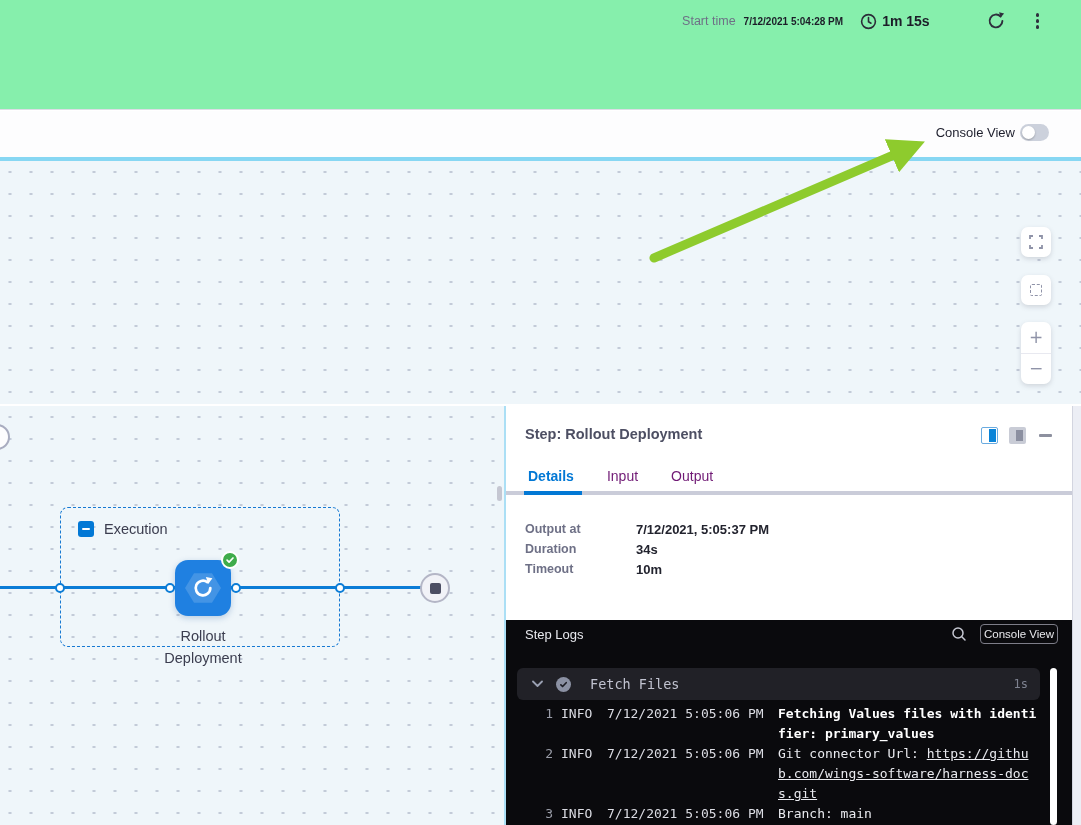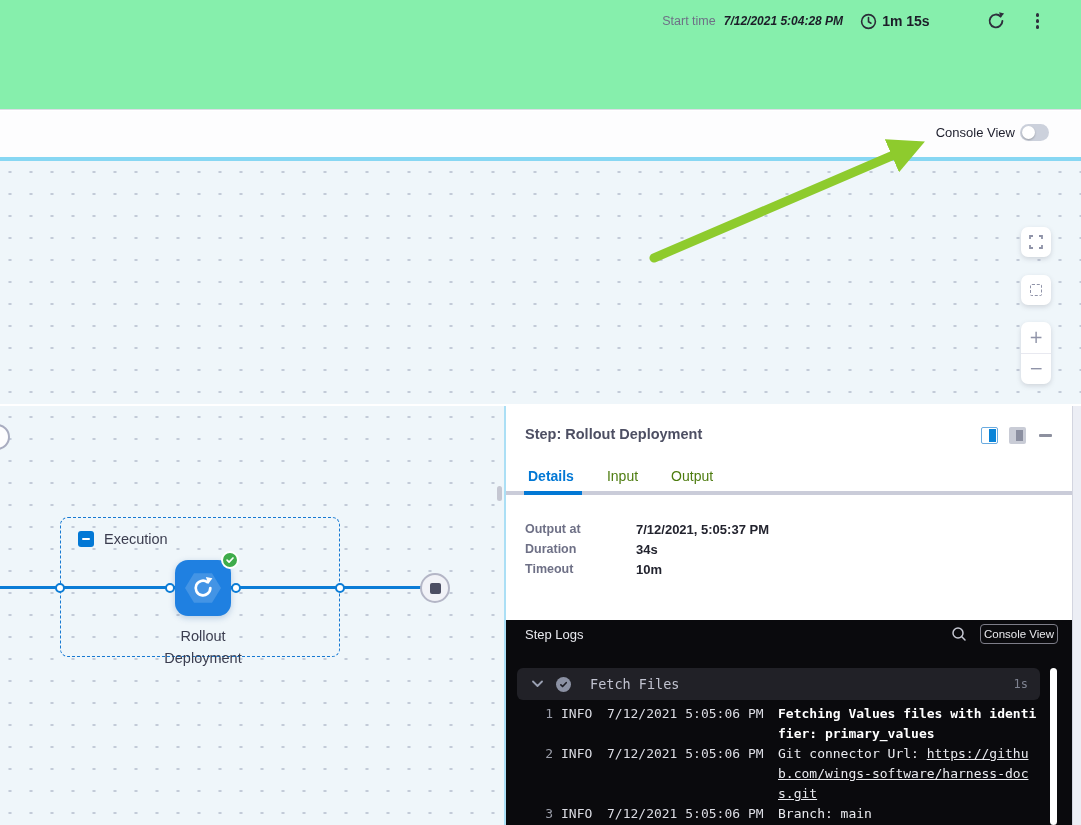--- a/index.html
+++ b/index.html
@@ -3,21 +3,21 @@
 <meta charset="utf-8">
 <style>
   * { margin:0; padding:0; box-sizing:border-box; }
   html,body { width:1081px; height:825px; overflow:hidden; }
   body { position:relative; font-family:"Liberation Sans","DejaVu Sans",sans-serif; background:#fff; color:#1d1e2c; }
 
   
   .top-header { position:absolute; left:0; top:0; width:1081px; height:110px; background:#86efac; border-bottom:1px solid #dcdde6; }
   .th-row { position:absolute; top:8px; right:36px; height:26px; display:flex; align-items:center; }
   .start-label { font-size:12.5px; color:#6e7086; margin-right:8px; }
-  .start-value { font-size:12px; font-weight:700; color:#1c1d28; margin-right:17px;font-style:italic; }
+  .start-value { font-size:10px; font-weight:700; color:#1c1d28; margin-right:17px; }
   .elapsed { font-size:14px; font-weight:700; color:#1c1d28; margin-left:5px; margin-right:56px; }
   .icon-btn { background:none; border:none; cursor:pointer; display:flex; align-items:center; justify-content:center; }
   .kebab { display:flex; flex-direction:column; gap:2.5px; margin-left:24px; padding:2px 6px; }
   .kebab i { width:3.4px; height:3.4px; border-radius:50%; background:#2e2f3c; }
 
   
   .console-bar { position:absolute; left:0; top:111px; width:1081px; height:46px; background:#fdfdfe; }
   .cv-label { position:absolute; right:66px; top:14px; font-size:13px; color:#1d1e2c; }
   .toggle { position:absolute; right:32px; top:13px; width:29px; height:17px; border-radius:9px; background:#ccd1dc; cursor:pointer; }
   .toggle .knob { position:absolute; left:2px; top:2px; width:13px; height:13px; border-radius:50%; background:#fff; box-shadow:0 1px 2px rgba(0,0,0,.25); }
@@ -44,21 +44,21 @@
   .zgroup button { flex:1; background:none; border:none; font-size:17px; color:#8f93a8; cursor:pointer; line-height:1; font-family:"DejaVu Sans",sans-serif; }
   .zgroup .sep { height:1px; background:#e8e9f0; }
   .fit-square { width:12px; height:12px; border:1.6px dashed #8f93a8; border-radius:2px; }
 
   
   .arrow-overlay { position:absolute; left:640px; top:126px; width:300px; height:140px; z-index:60; pointer-events:none; }
 
   
   .partial-node { position:absolute; left:-16px; top:18px; width:26px; height:26px; border-radius:50%; background:#fdfdfe; border:2px solid #a9adc0; }
   .hline { position:absolute; left:0; top:180px; width:421px; height:3px; background:#0b7cd6; }
-  .exec-group { position:absolute; left:60px; top:111px; width:280px; height:140px; border:1.5px dashed #1779d2; border-radius:8px; }
+  .exec-group { position:absolute; left:60px; top:101px; width:280px; height:140px; border:1.5px dashed #1779d2; border-radius:8px; }
   .exec-chip { position:absolute; left:17px; top:13px; width:16px; height:16px; background:#0278d5; border-radius:3px; cursor:pointer; }
   .exec-chip i { position:absolute; left:4px; top:7px; width:8px; height:2px; background:#fff; border-radius:1px; }
   .exec-label { position:absolute; left:43px; top:13px; font-size:14.5px; color:#3b3d4f; }
   .cpoint { position:absolute; width:10px; height:10px; border-radius:50%; background:#fff; border:2px solid #0b7cd6; top:177px; z-index:3; }
   .node { position:absolute; left:175px; top:154px; width:56px; height:56px; border-radius:13px; background:#1f80e1; z-index:2;
           display:flex; align-items:center; justify-content:center; cursor:pointer; box-shadow:0 2px 6px rgba(20,80,150,.25); }
   .node .hex { position:absolute; width:36px; height:32px; background:rgba(255,255,255,.16);
                clip-path:polygon(25% 4%, 75% 4%, 100% 50%, 75% 96%, 25% 96%, 0% 50%); }
   .badge { position:absolute; right:-8px; top:-9px; width:18px; height:18px; border-radius:50%; background:#3fac4b; border:2px solid #fff;
            display:flex; align-items:center; justify-content:center; z-index:4; }
@@ -71,21 +71,21 @@
   
   .panel { position:absolute; left:506px; top:0; width:575px; height:419px; background:#fff; }
   .panel-title { position:absolute; left:19px; top:20px; font-size:14.5px; font-weight:700; color:#4d4f63; }
   .view-icon { position:absolute; top:21px; width:17px; height:17px; border-radius:2px; cursor:pointer; }
   .view-icon.split { left:475px; border:1px solid #6aabe0; background:#fff; }
   .view-icon.split i { position:absolute; right:1px; top:1px; width:7px; height:13px; background:#0a84d8; }
   .view-icon.pane { left:503px; background:#c9ccd6; }
   .view-icon.pane i { position:absolute; right:3px; top:3px; width:7px; height:11px; background:#8b8fa0; }
   .min-btn { position:absolute; left:533px; top:28px; width:13px; height:2.5px; background:#8d909f; border-radius:1px; cursor:pointer; }
   .tabs { position:absolute; left:22px; top:62px; display:flex; gap:33px; }
-  .tab { font-size:14px; color:#4d7c0f; cursor:pointer; }
+  .tab { font-size:14px; color:#701a75; cursor:pointer; }
   .tab.active { color:#0278d5; font-weight:600; }
   .tab-track { position:absolute; left:0; top:85px; width:566px; height:4px; background:#caccd9; }
   .tab-underline { position:absolute; left:18px; top:85px; width:58px; height:4px; background:#0278d5; z-index:1; }
   .fields { position:absolute; left:19px; top:113px; }
   .field-row { display:flex; height:20px; align-items:center; }
   .field-label { width:111px; font-size:12.5px; font-weight:700; color:#6e7086; }
   .field-value { font-size:13px; font-weight:700; color:#22232e; }
 
   
   .logs { position:absolute; left:0; top:214px; width:566px; height:205px; background:#0a0a0d; }

